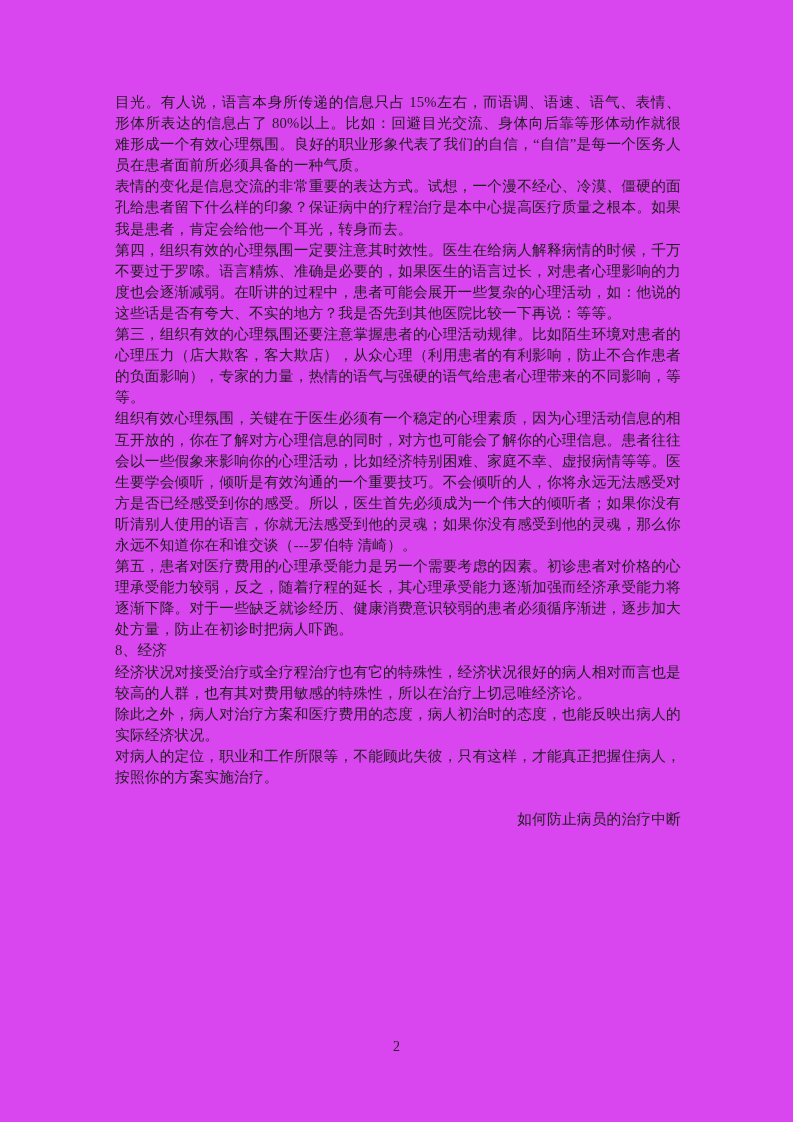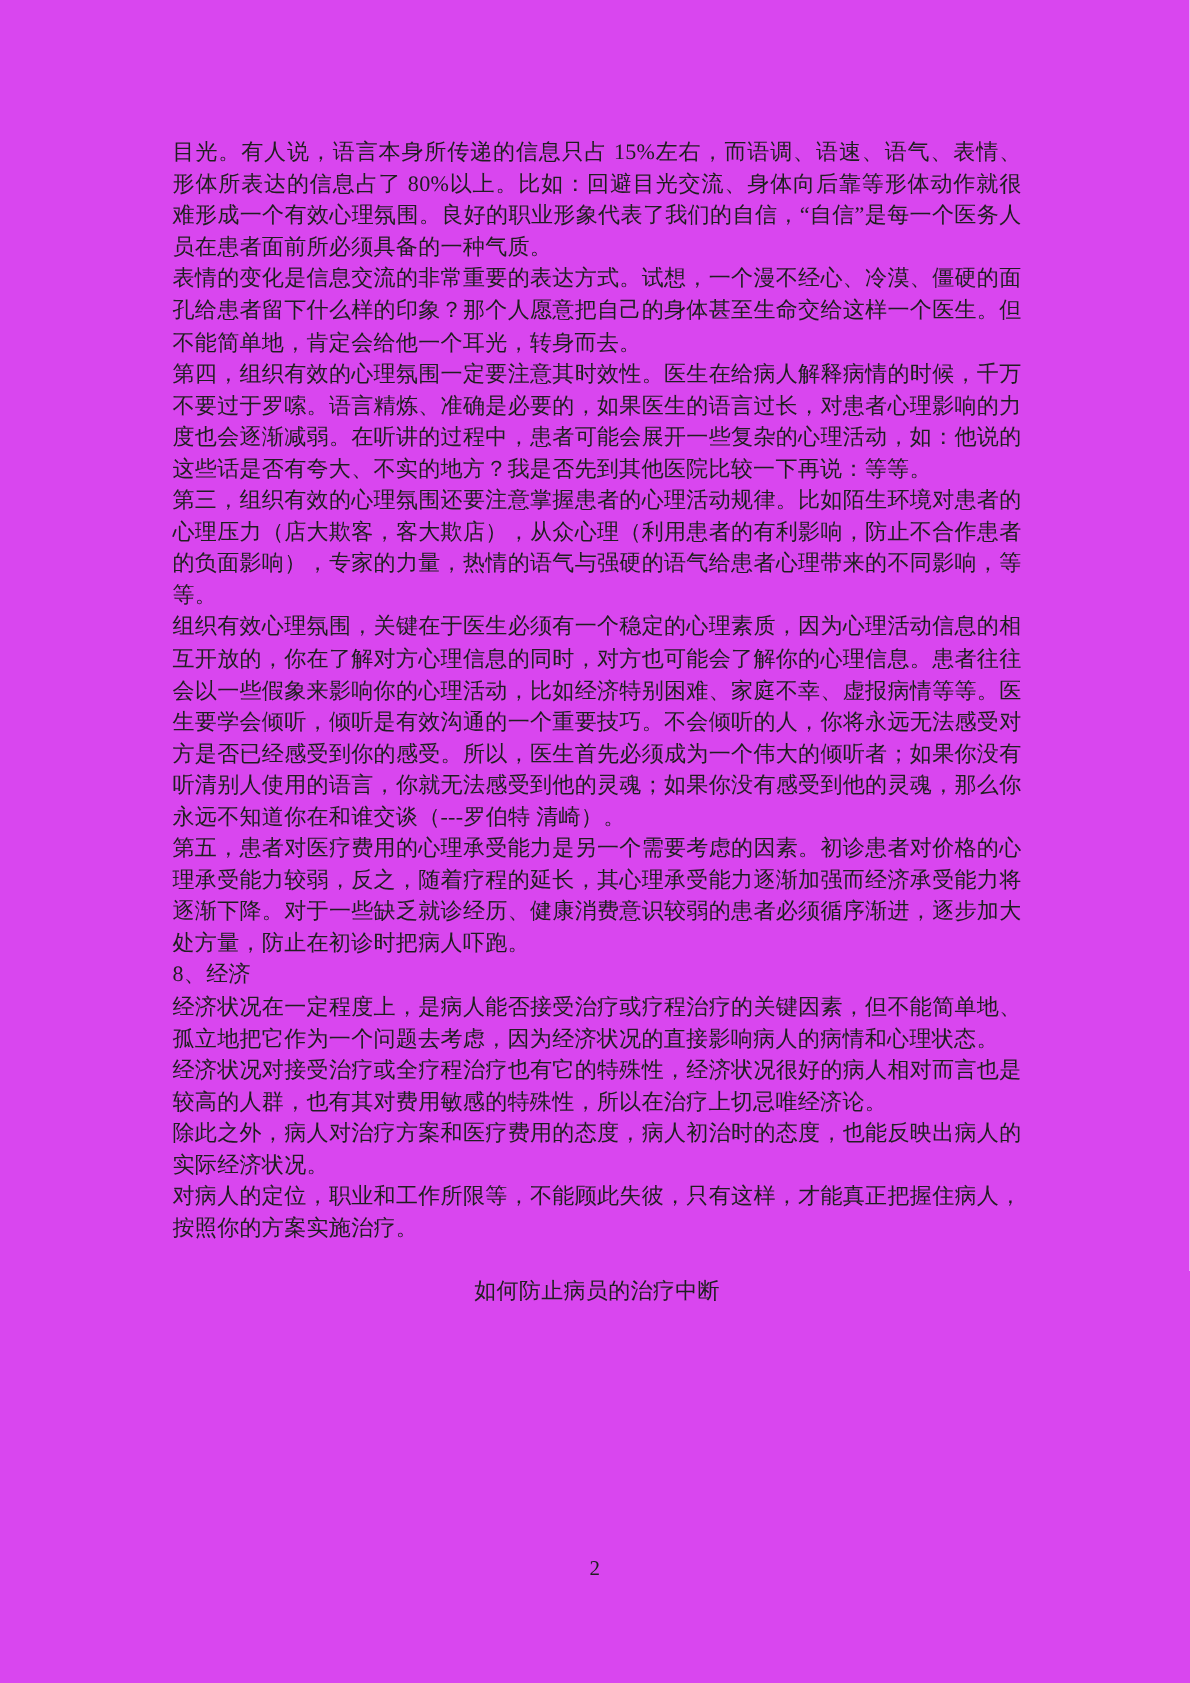--- a/index.html
+++ b/index.html
@@ -27,45 +27,44 @@
     margin: 0;
     font-size: 14.7px;
     line-height: 21.1px;
     text-align: justify;
     word-break: break-all;
     letter-spacing: 0.2px;
   }
   .text-block p.section-heading {
     margin-top: 21px;
     margin-bottom: 21px;
-    text-align: center;
+    text-align: right;
   }
   .page-footer {
     position: absolute;
     left: 0;
     right: 0;
     top: 1036px;
     text-align: center;
     font-size: 14px;
     line-height: 21px;
     color: #1f1f1f;
   }
 </style>
 </head>
 <body>
 
 <div class="page">
   <div class="text-block">
     <p>目光。有人说，语言本身所传递的信息只占 15%左右，而语调、语速、语气、表情、形体所表达的信息占了 80%以上。比如：回避目光交流、身体向后靠等形体动作就很难形成一个有效心理氛围。良好的职业形象代表了我们的自信，“自信”是每一个医务人员在患者面前所必须具备的一种气质。</p>
-    <p>表情的变化是信息交流的非常重要的表达方式。试想，一个漫不经心、冷漠、僵硬的面孔给患者留下什么样的印象？那个人愿意把自己的身体甚至生命交给这样一个医生。但不能简单地，肯定会给他一个耳光，转身而去。</p>
+    <p>表情的变化是信息交流的非常重要的表达方式。试想，一个漫不经心、冷漠、僵硬的面孔给患者留下什么样的印象？保证病中的疗程治疗是本中心提高医疗质量之根本。如果我是患者，肯定会给他一个耳光，转身而去。</p>
     <p>第四，组织有效的心理氛围一定要注意其时效性。医生在给病人解释病情的时候，千万不要过于罗嗦。语言精炼、准确是必要的，如果医生的语言过长，对患者心理影响的力度也会逐渐减弱。在听讲的过程中，患者可能会展开一些复杂的心理活动，如：他说的这些话是否有夸大、不实的地方？我是否先到其他医院比较一下再说：等等。</p>
     <p>第三，组织有效的心理氛围还要注意掌握患者的心理活动规律。比如陌生环境对患者的心理压力（店大欺客，客大欺店），从众心理（利用患者的有利影响，防止不合作患者的负面影响），专家的力量，热情的语气与强硬的语气给患者心理带来的不同影响，等等。</p>
     <p>组织有效心理氛围，关键在于医生必须有一个稳定的心理素质，因为心理活动信息的相互开放的，你在了解对方心理信息的同时，对方也可能会了解你的心理信息。患者往往会以一些假象来影响你的心理活动，比如经济特别困难、家庭不幸、虚报病情等等。医生要学会倾听，倾听是有效沟通的一个重要技巧。不会倾听的人，你将永远无法感受对方是否已经感受到你的感受。所以，医生首先必须成为一个伟大的倾听者；如果你没有听清别人使用的语言，你就无法感受到他的灵魂；如果你没有感受到他的灵魂，那么你永远不知道你在和谁交谈（---罗伯特 清崎）。</p>
     <p>第五，患者对医疗费用的心理承受能力是另一个需要考虑的因素。初诊患者对价格的心理承受能力较弱，反之，随着疗程的延长，其心理承受能力逐渐加强而经济承受能力将逐渐下降。对于一些缺乏就诊经历、健康消费意识较弱的患者必须循序渐进，逐步加大处方量，防止在初诊时把病人吓跑。</p>
     <p>8、经济</p>
-    <p>经济状况在一定程度上，是病人能否接受治疗或疗程治疗的关键因素，但不能简单地、孤立地把它作为一个问题去考虑，因为经济状况的直接影响病人的病情和心理状态。</p>
     <p>经济状况对接受治疗或全疗程治疗也有它的特殊性，经济状况很好的病人相对而言也是较高的人群，也有其对费用敏感的特殊性，所以在治疗上切忌唯经济论。</p>
     <p>除此之外，病人对治疗方案和医疗费用的态度，病人初治时的态度，也能反映出病人的实际经济状况。</p>
     <p>对病人的定位，职业和工作所限等，不能顾此失彼，只有这样，才能真正把握住病人，按照你的方案实施治疗。</p>
     <p class="section-heading">如何防止病员的治疗中断</p>
   </div>
   <div class="page-footer">2</div>
 </div>
 
 </body></html>

